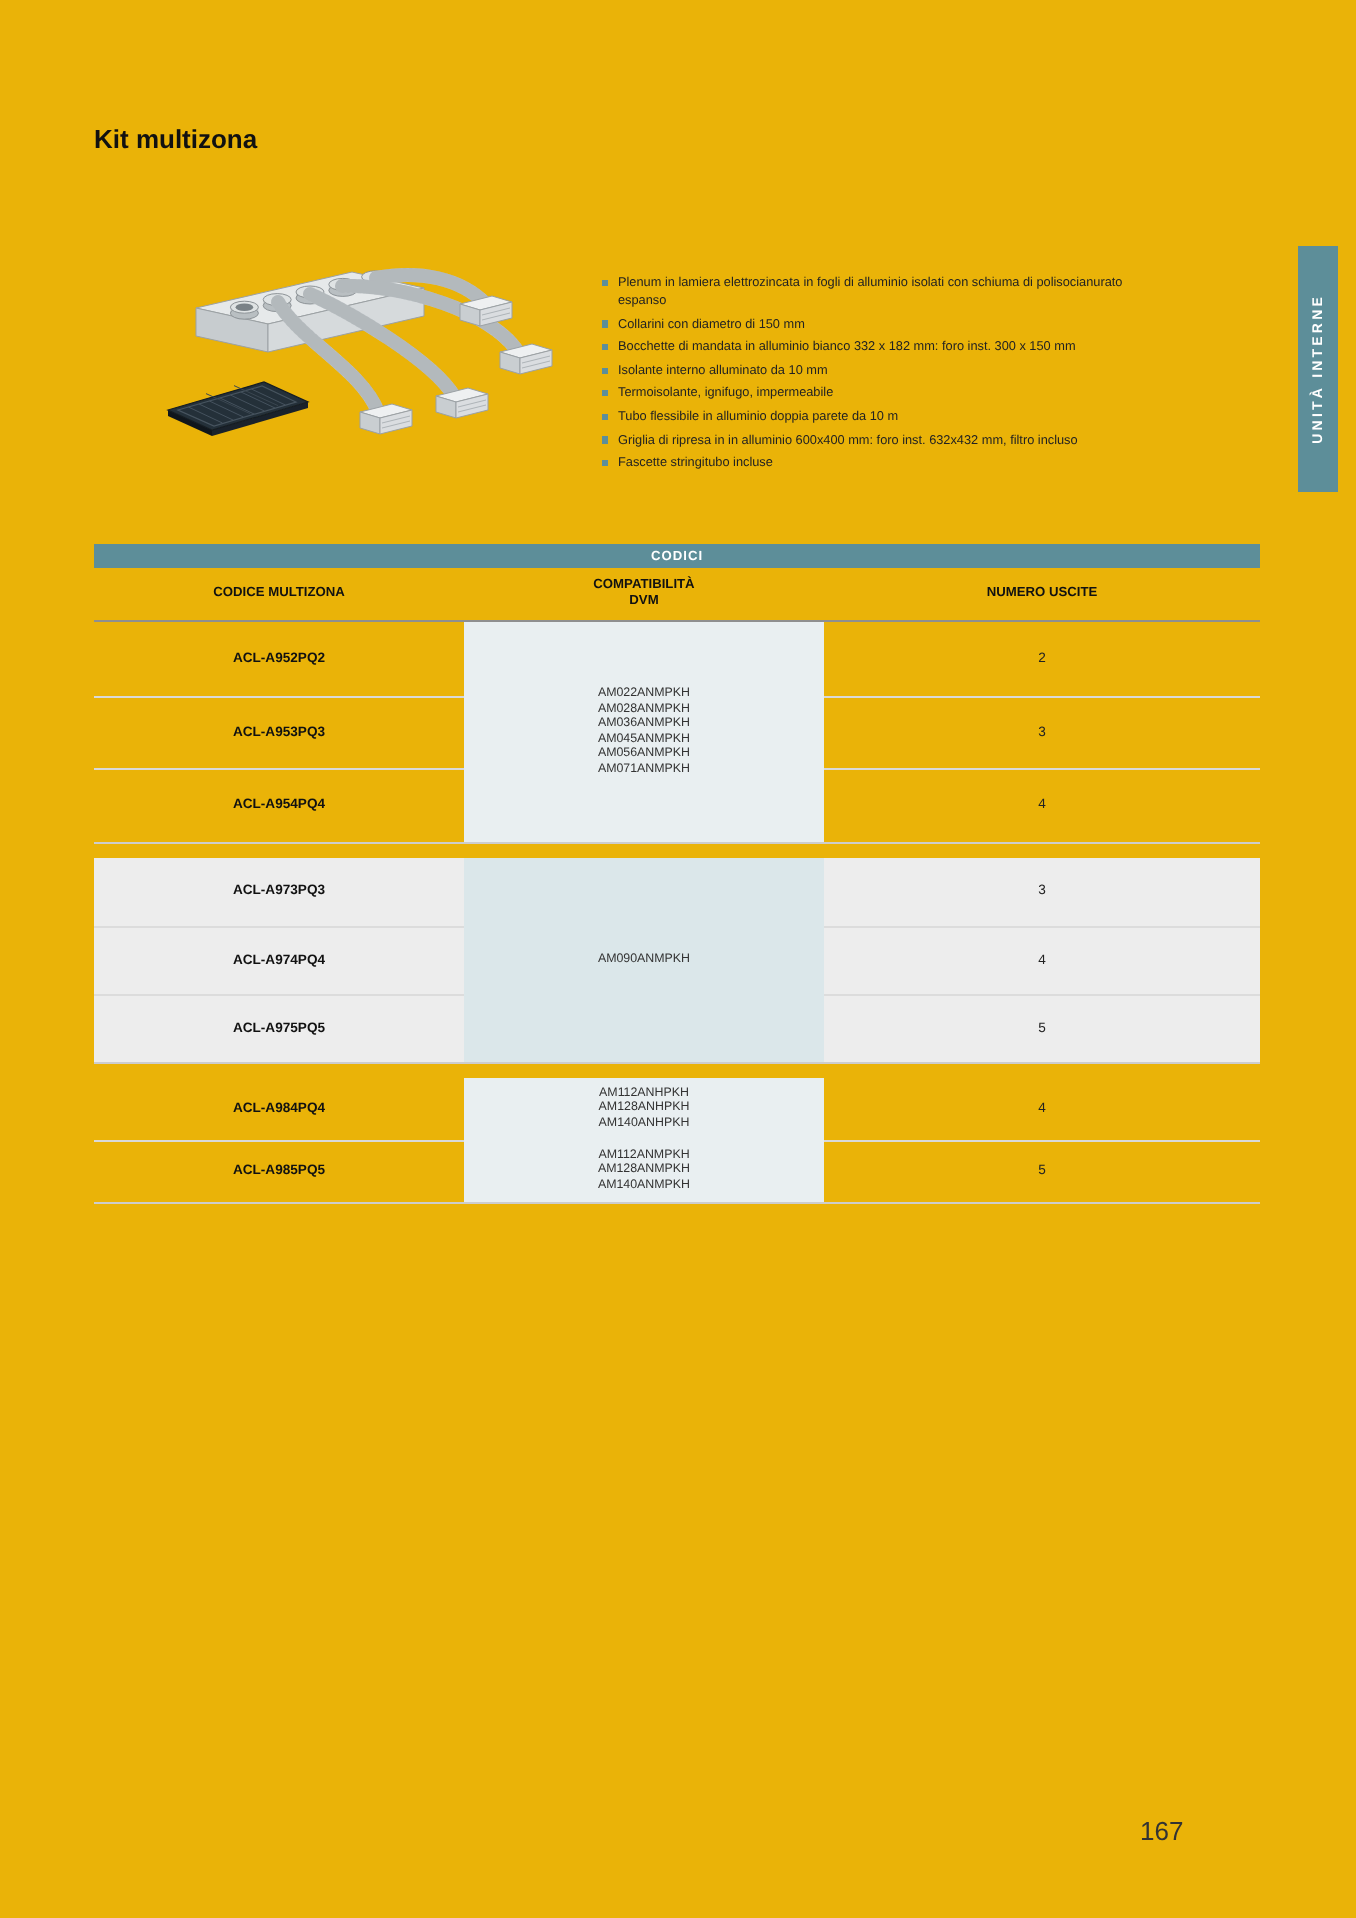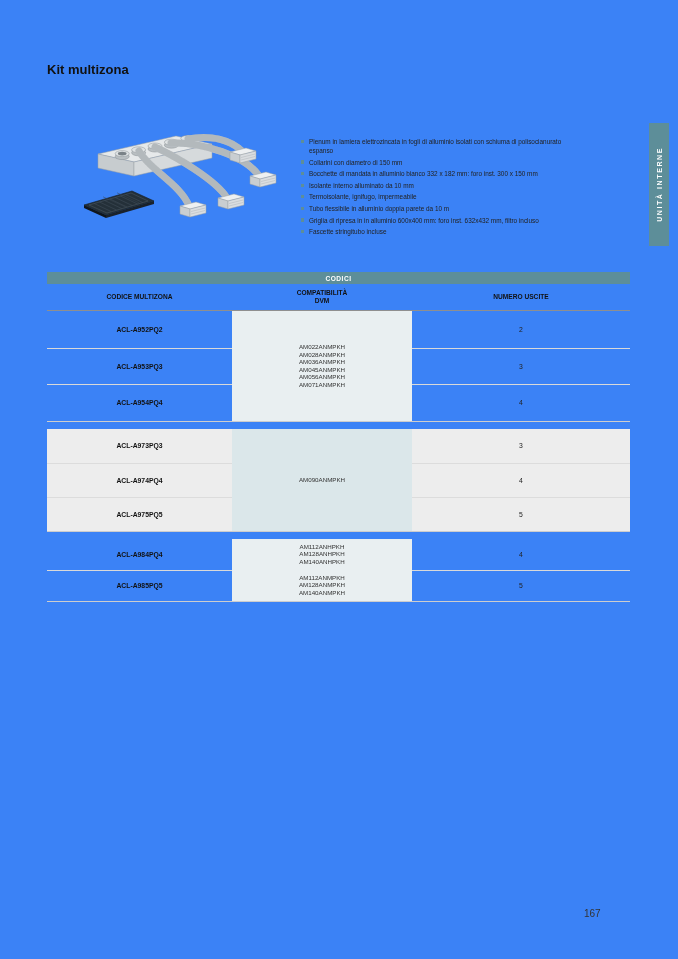--- a/index.html
+++ b/index.html
@@ -1,18 +1,18 @@
 <!DOCTYPE html>
 <html style="--teal: #5d8e99; --compat-light: #e9eff1; --row-shaded: #ededed; --compat-shaded: #dbe7ea;"><head>
 <meta charset="utf-8">
 <style>
   * { margin:0; padding:0; box-sizing:border-box; }
   html,body { background:#ffffff; }
   body { font-family:"Liberation Sans", sans-serif; color:#1a1a1a; }
-  .page { position:relative; width:678px; height:959px; background:#3b82f6; overflow:hidden; margin:0 auto; }
+  .page { position:relative; width:678px; height:959px; background:#eab308; overflow:hidden; margin:0 auto; }
 
   .title { position:absolute; left:47px; top:62px; font-size:13px; font-weight:700; color:#111; }
 
   .side-tab { position:absolute; left:649px; top:123px; width:20px; height:123px;
     background:var(--teal); display:flex; align-items:center; justify-content:center; }
   .side-tab span { writing-mode:vertical-rl; transform:rotate(180deg); color:#fff;
     font-size:7px; font-weight:700; letter-spacing:1.6px; white-space:nowrap; }
 
   .product-image { position:absolute; left:80px; top:124px; width:205px; height:112px; }
 
@@ -40,21 +40,21 @@
   .span3 { grid-row:1 / span 3; }
   .code { font-size:6.8px; font-weight:700; color:#111; }
   .out  { font-size:6.8px; color:#222; }
   .compat { background:var(--compat-light); flex-direction:column; }
   .compat div { font-size:6.2px; line-height:7.6px; color:#333; }
   .rb { border-top:1px solid #d9d9d9; }
   .g2 .code, .g2 .out { background:var(--row-shaded); }
   .g2 .compat { background:var(--compat-shaded); }
   .g2 .rb { border-top-color:#dcdcdc; }
 
-  .page-num { position:absolute; left:584px; top:908px; font-size:10px; color:#333; }
+  .page-num { position:absolute; left:570px; top:908px; font-size:13px; color:#333; }
 </style>
 </head>
 <body>
 
 <div class="page">
 
   <h1 class="title">Kit multizona</h1>
 
   <div class="side-tab">
     <span>UNITÀ INTERNE</span>

